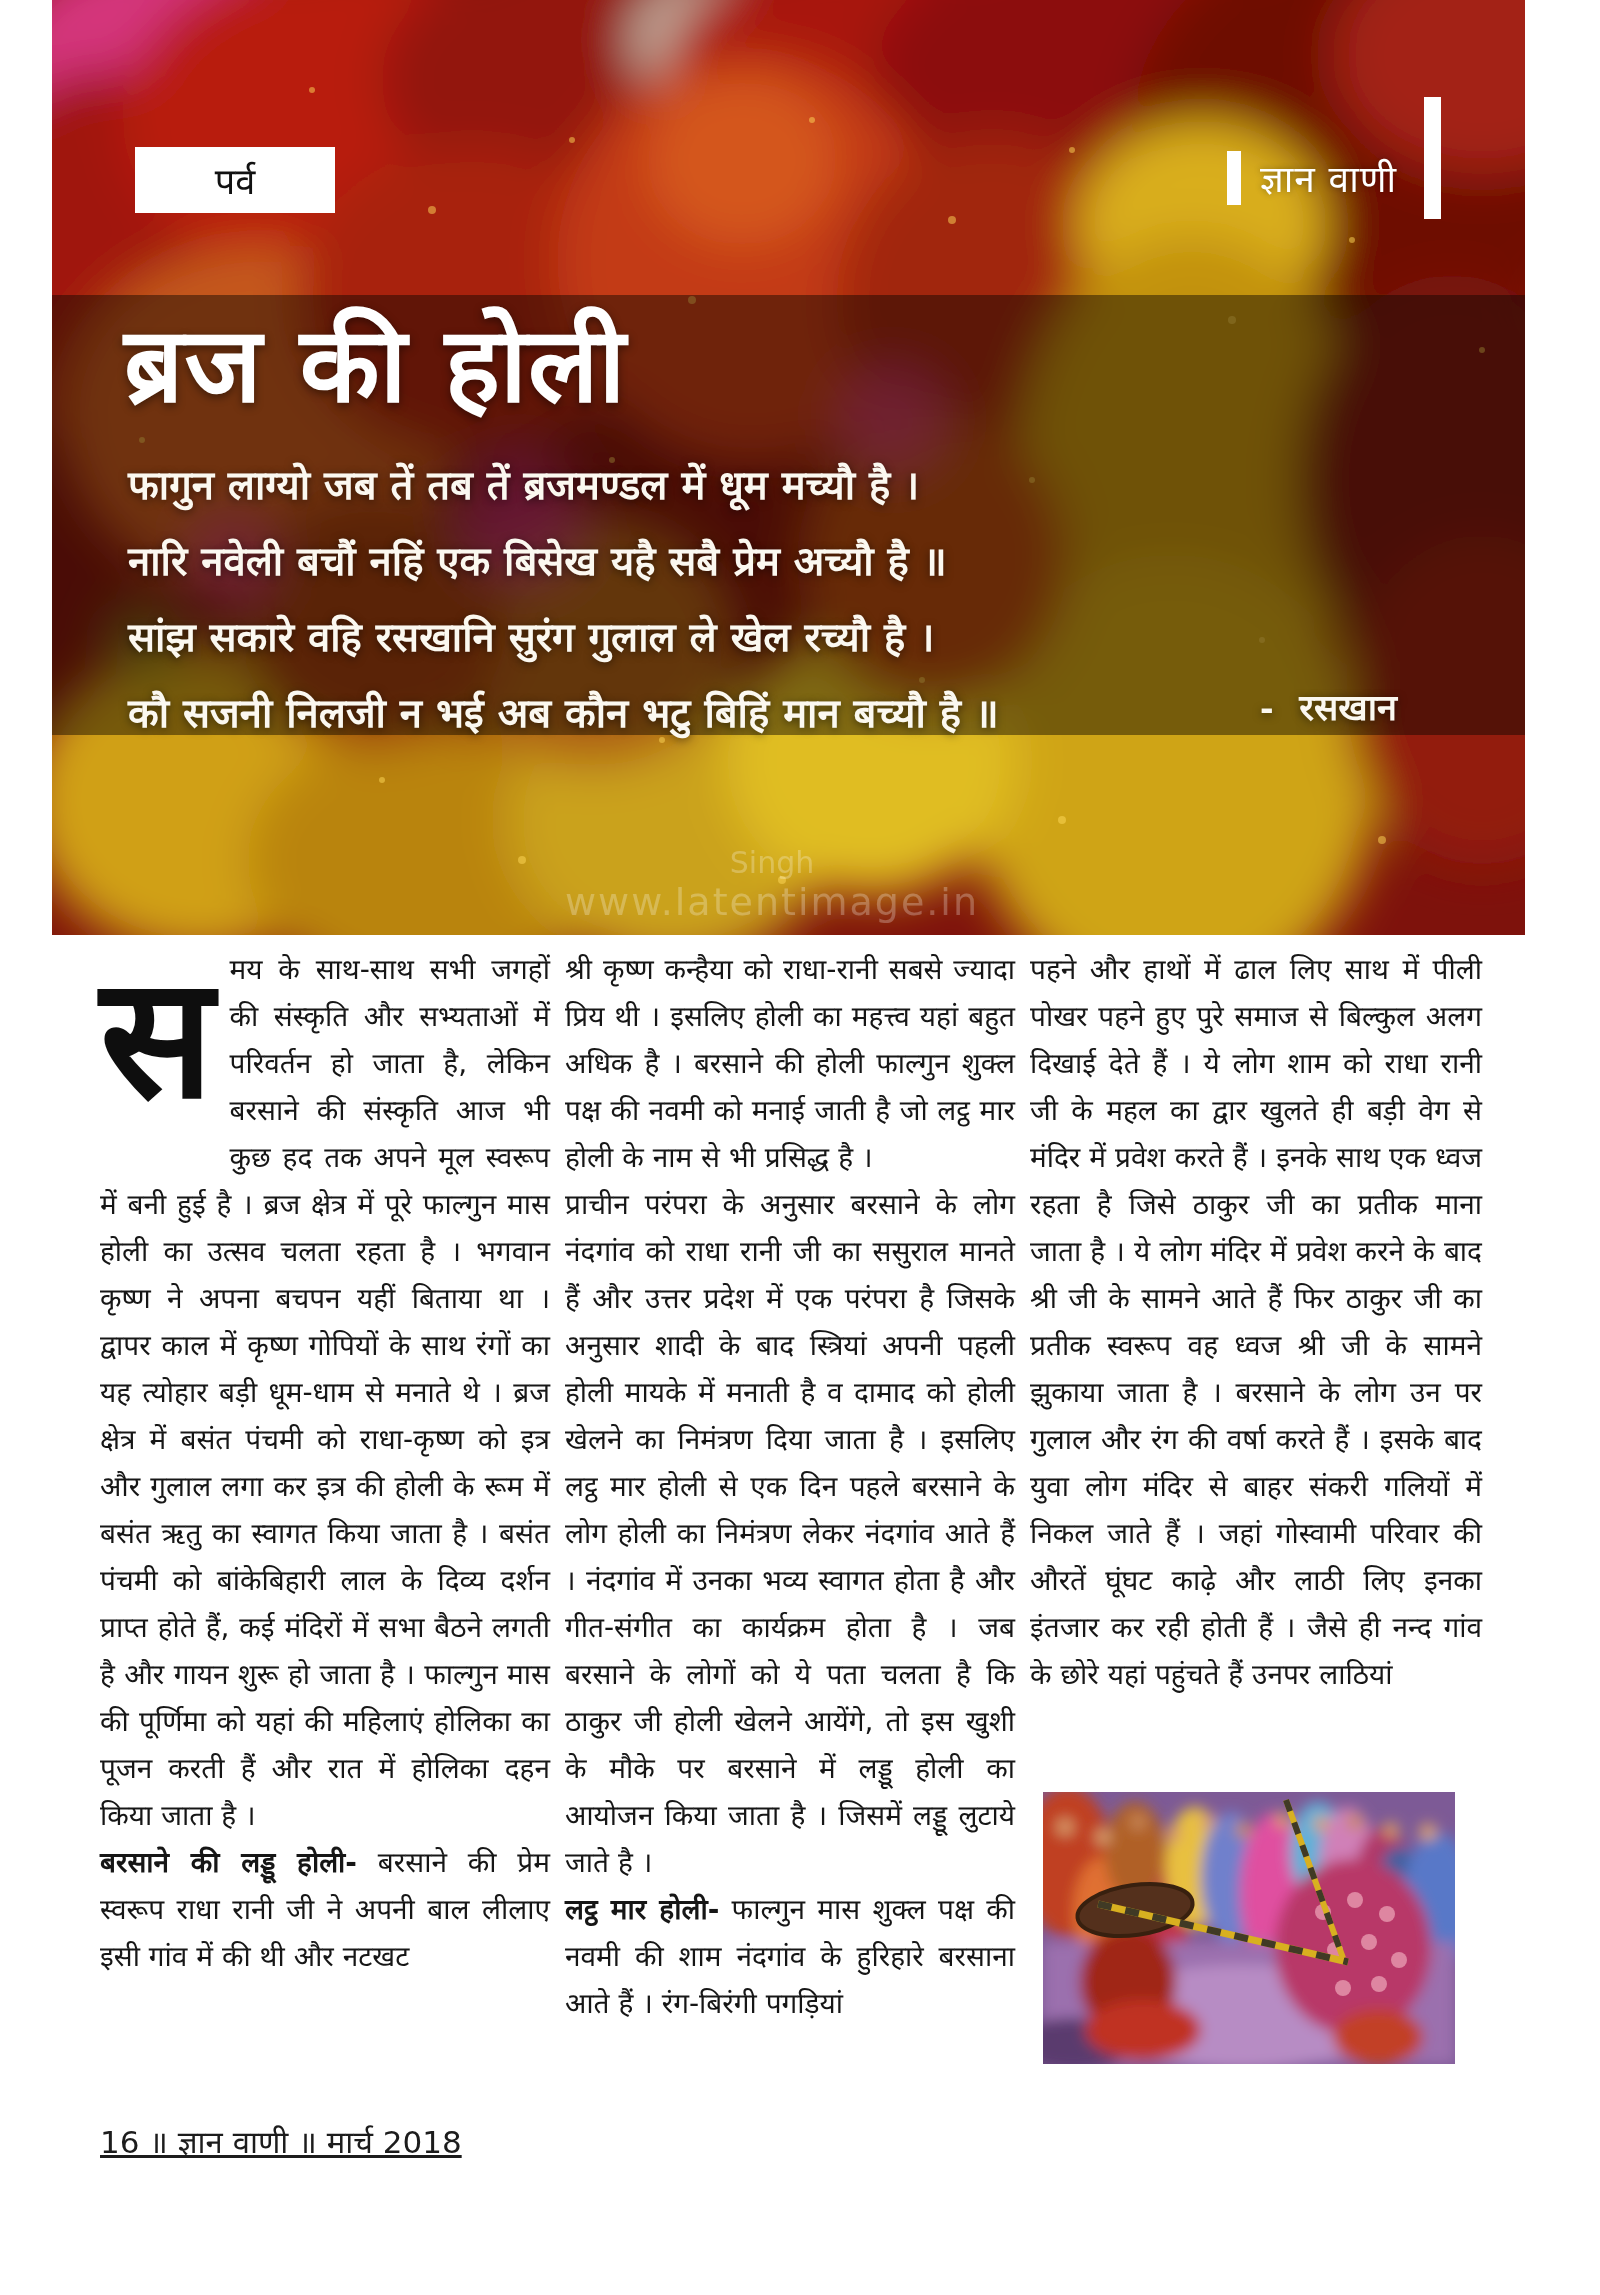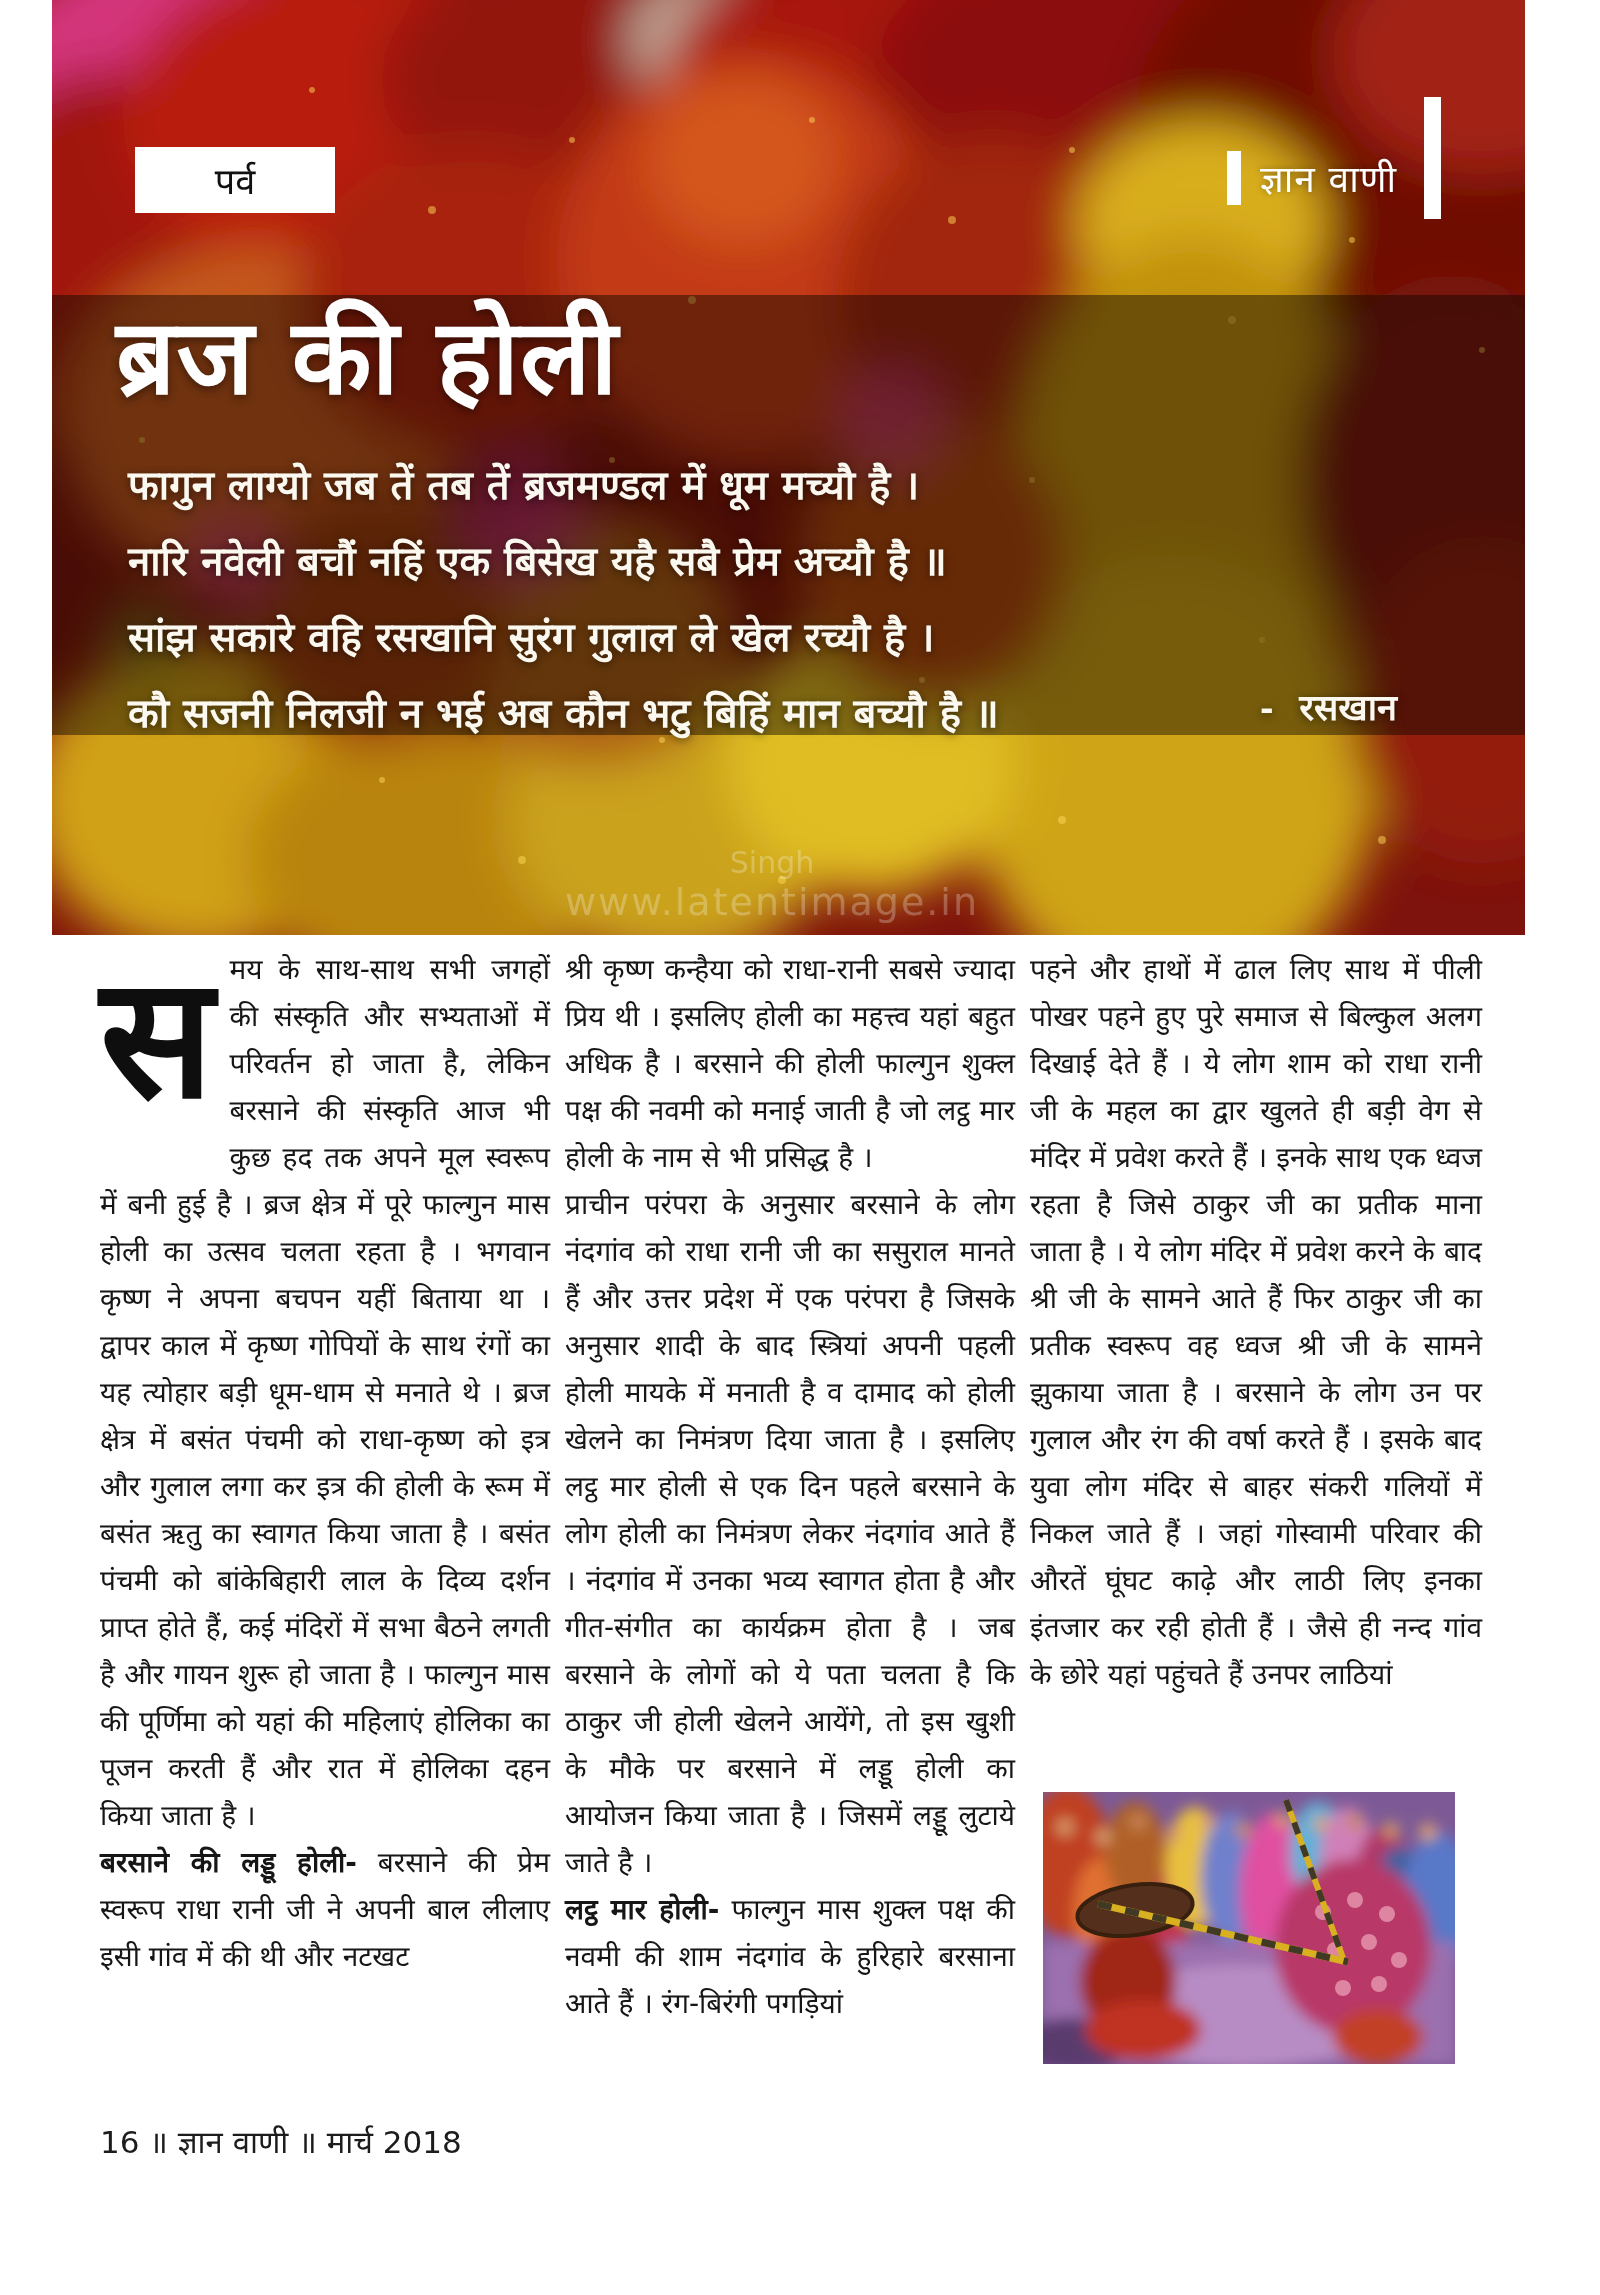--- a/index.html
+++ b/index.html
@@ -19,21 +19,21 @@
   .masthead-title {
     position:absolute; left:1208px; top:152px; width:160px; color:#ffffff;
     font-size:37px; font-weight:400; letter-spacing:1px; white-space:nowrap; z-index:5;
     text-shadow:0 0 6px rgba(0,0,0,.35);
   }
   .masthead-bar-right { position:absolute; left:1372px; top:97px; width:17px; height:122px; background:#ffffff; z-index:5; }
   .overlay-band { position:absolute; left:0; top:295px; width:1473px; height:440px; background:rgba(14,7,1,0.46); z-index:2; }
   .article-title {
     position:absolute; left:64px; top:292px; z-index:4; color:#ffffff;
     font-size:104px; font-weight:700; line-height:1.25; letter-spacing:1px;
-    text-shadow:0 3px 10px rgba(0,0,0,.45); margin:0;
+    text-shadow:0 3px 10px rgba(0,0,0,.45); margin:8px;
   }
   .poem { position:absolute; left:68px; top:448px; width:1340px; z-index:4; }
   .poem p {
     margin:8px; height:68px; color:#fbf8f0; font-size:40px; font-weight:700;
     text-shadow:0 2px 8px rgba(0,0,0,.5); white-space:nowrap;
   }
   .poem-attribution {
     position:absolute; left:845px; top:682px; width:500px; z-index:4; text-align:right;
     color:#fbf8f0; font-size:36px; font-weight:700; text-shadow:0 2px 8px rgba(0,0,0,.5);font-family:Liberation Mono, monospace;
   }
@@ -51,21 +51,21 @@
   .col-3 { left:1030px; width:452px; }
   .drop-cap {
     float:left; font-size:168px; line-height:176px; height:186px;
     font-weight:700; color:#0e0e0e; margin:4px 16px 0 0;
   }
   .subheading { font-weight:700; }
   
   .lathmar-photo { position:absolute; left:1043px; top:1792px; width:412px; height:272px; overflow:hidden; background:#7d5a96; }
   .lathmar-photo svg { width:100%; height:100%; display:block; }
   
-  .page-footer { position:absolute; left:100px; top:2120px; font-size:31px; color:#1c1c1c; }
+  .page-footer { position:absolute; left:100px; top:2120px; font-size:31px; color:#1c1c1c;text-decoration:underline; }
 </style>
 </head>
 <body>
 
 <div class="page">
 
   <div class="hero">
     <svg viewBox="0 0 1473 935" preserveAspectRatio="none">
       <defs>
         <filter id="hb" x="-30%" y="-30%" width="160%" height="160%">

